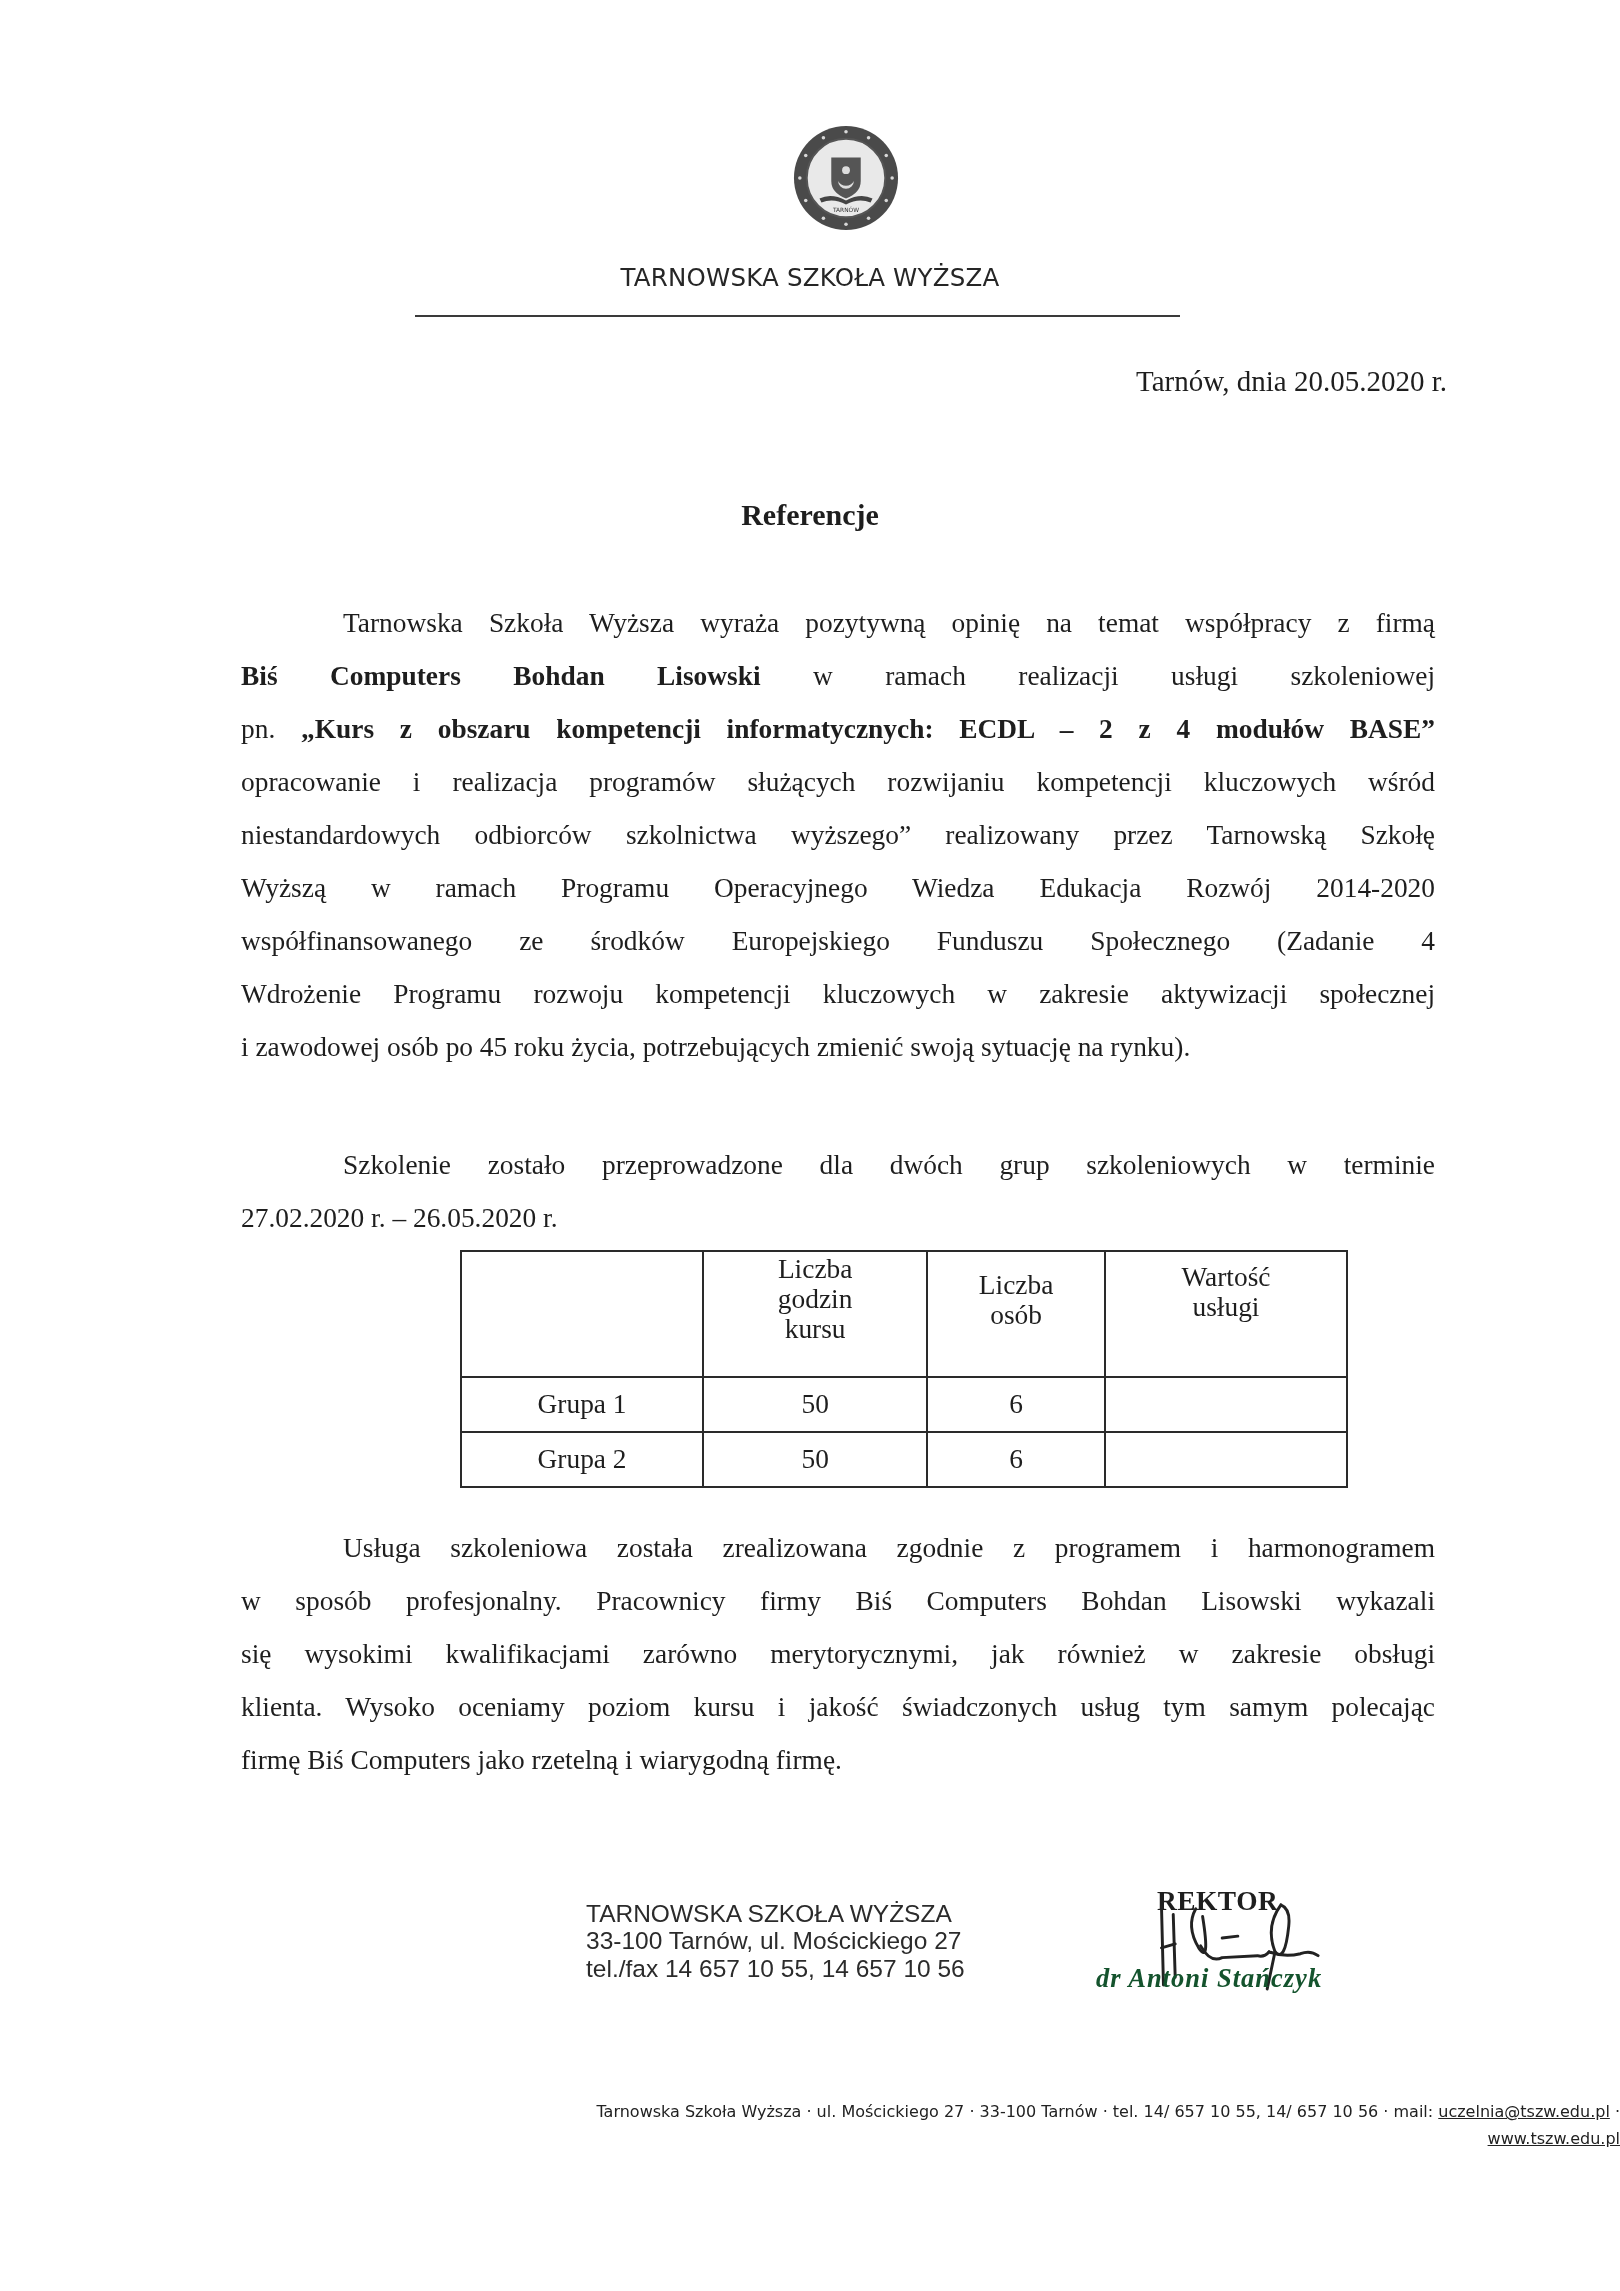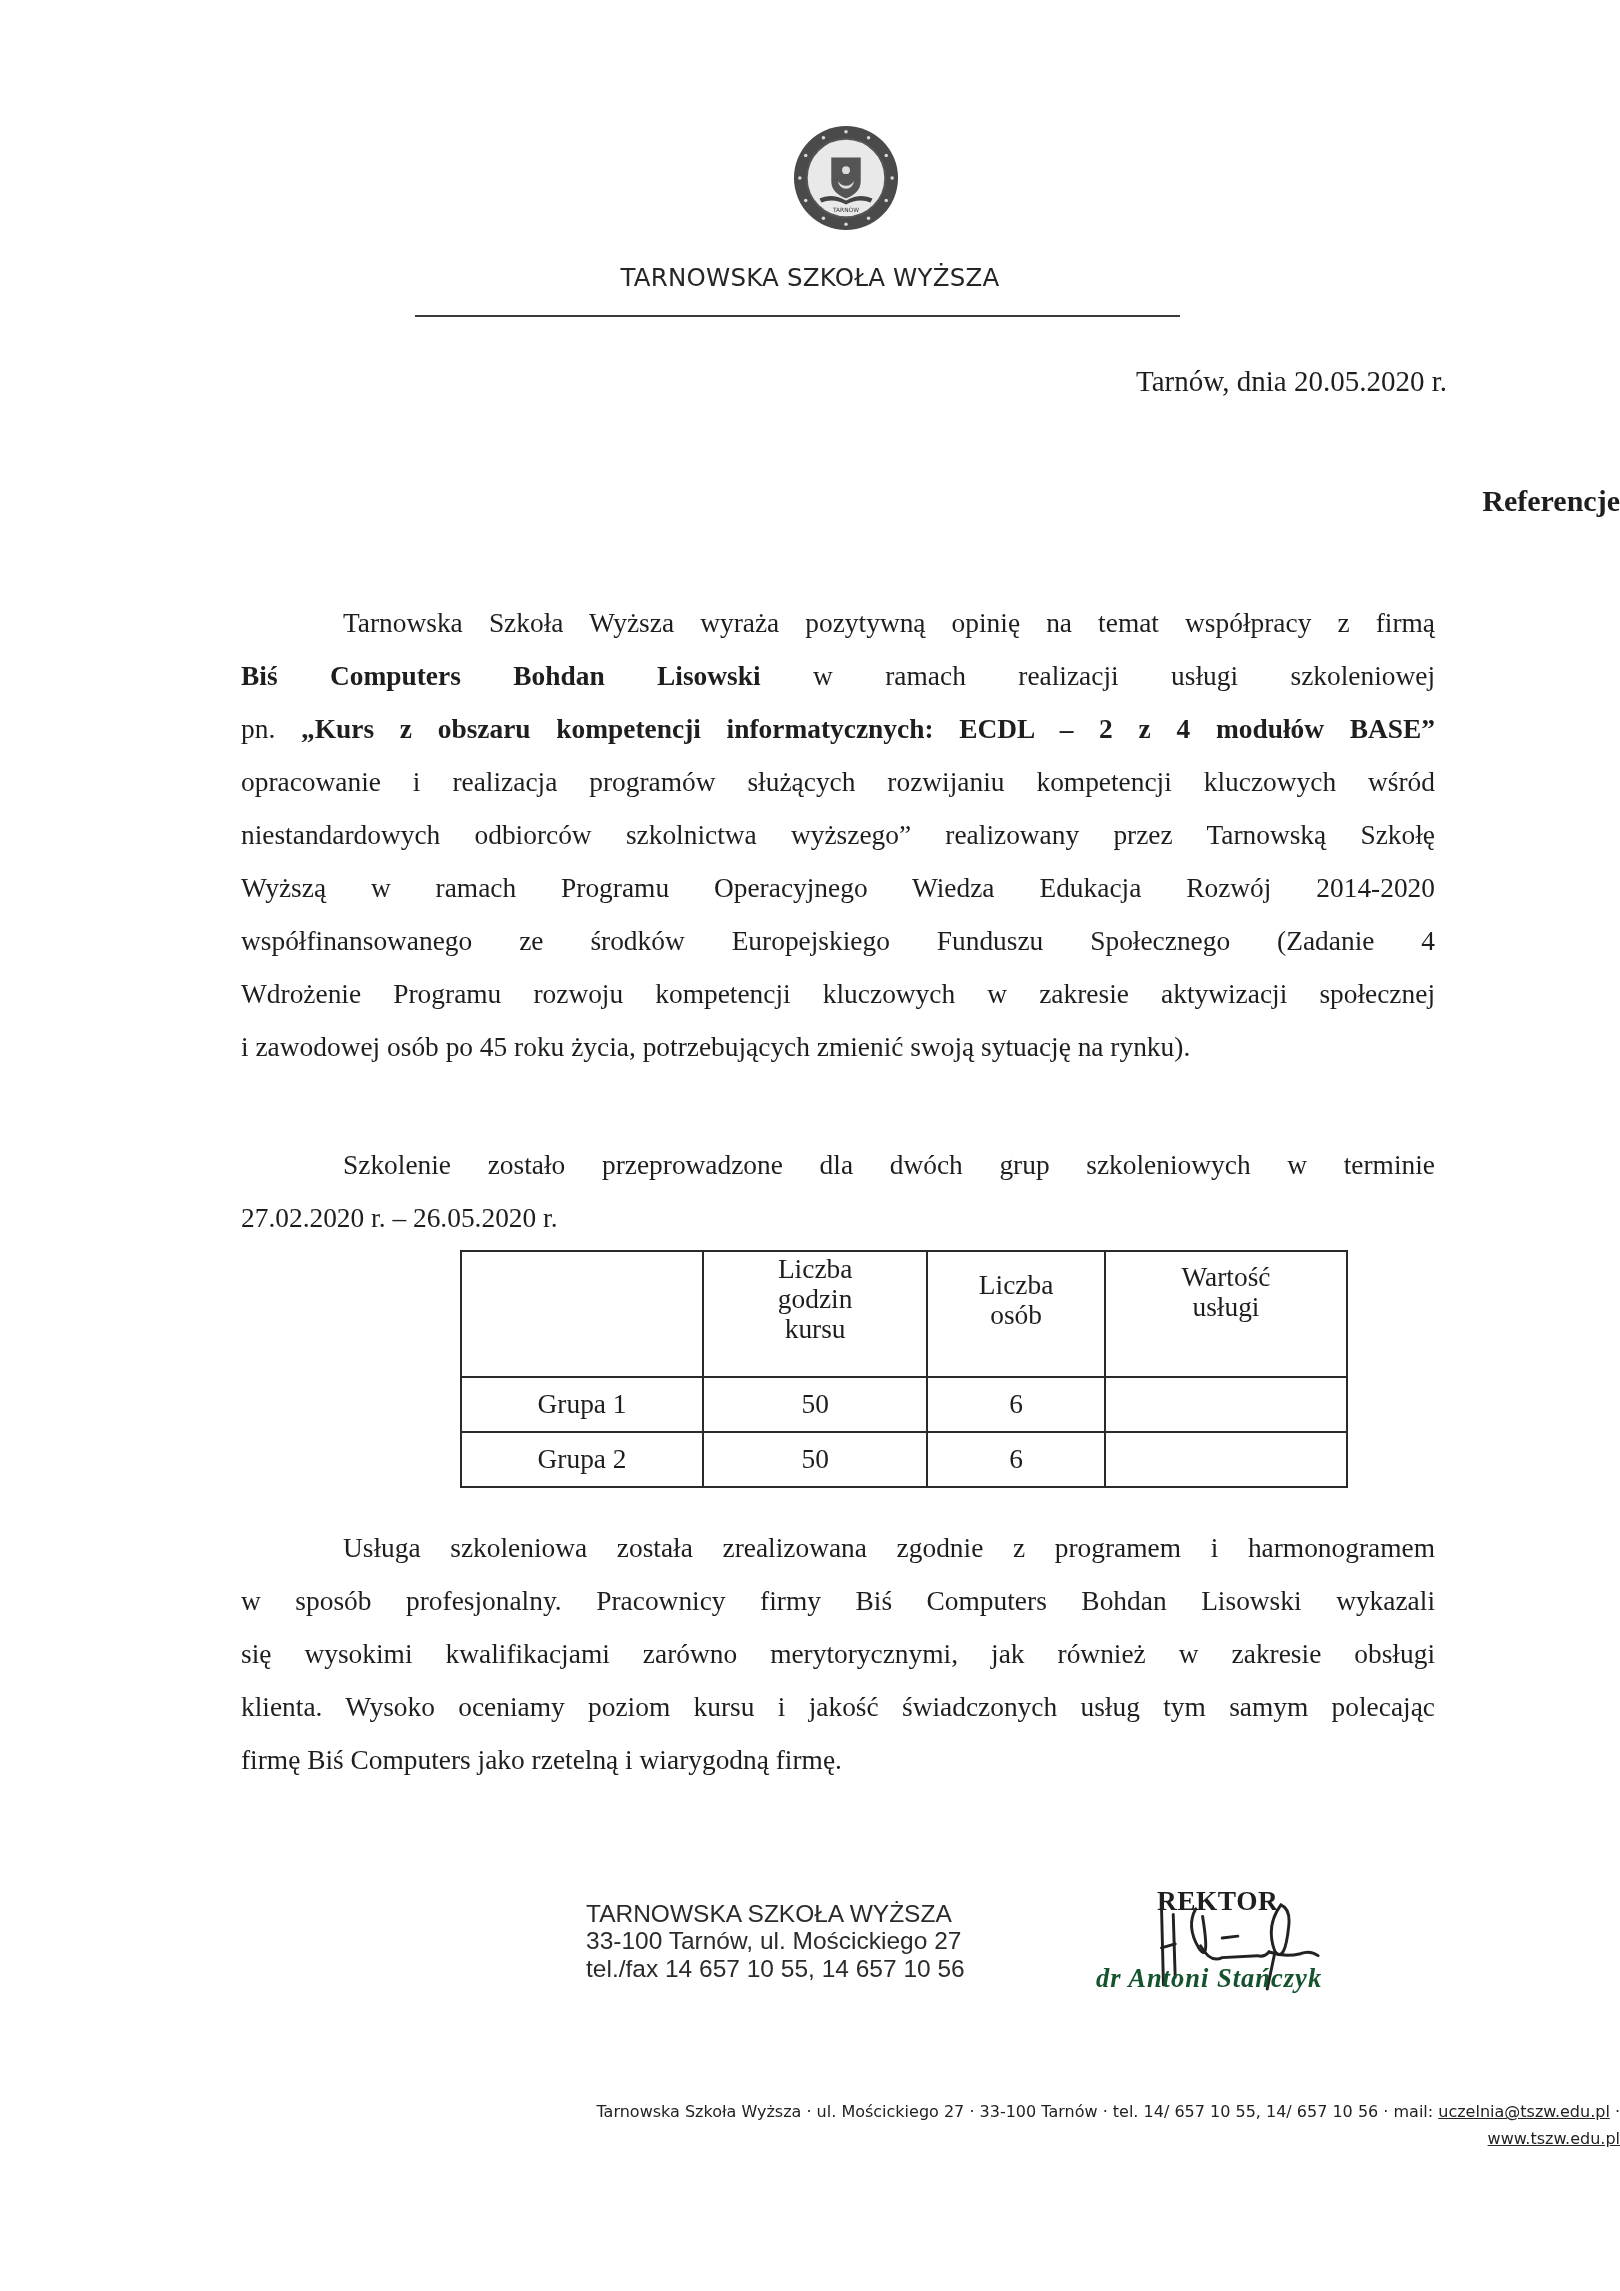--- a/index.html
+++ b/index.html
@@ -6,21 +6,21 @@
   body { width: 1620px; height: 2292px; position: relative; overflow: hidden; color: #1e1e1e; }
   .serif { font-family: "Liberation Serif", "DejaVu Serif", serif; }
   .sans { font-family: "Liberation Sans", "DejaVu Sans", sans-serif; }
 
   #logo { position: absolute; left: 792px; top: 124px; width: 108px; height: 108px; }
   #org-header { position: absolute; left: 0; width: 1620px; top: 263px; text-align: center;
     font-family: "DejaVu Sans", "Liberation Sans", sans-serif; font-size: 24.5px; letter-spacing: 0.2px; color: #262626; }
   #header-rule { position: absolute; left: 415px; top: 315px; width: 765px; height: 2px; background: #3a3a3a; }
 
   #date-line { position: absolute; left: 1136px; top: 357px; font-size: 29px; margin-top: 8px; }
-  #title { position: absolute; left: 0; width: 1620px; top: 484px; text-align: right; font-size: 30px; font-weight: bold; }
+  #title { position: absolute; left: 0; width: 1620px; top: 498px; text-align: center; font-size: 30px; font-weight: bold; }
 
   .para { position: absolute; left: 241px; width: 1194px; font-size: 27.4px; line-height: 53px; text-align: justify; }
   .para .l { display: block; text-align: justify; text-align-last: justify; white-space: nowrap; height: 53px; }
   .para .l.last { text-align-last: left; }
   .para .l.ind { padding-left: 102px; }
   #p1 { top: 597px; }
   #p2 { top: 1139px; }
   #p3 { top: 1522px; }
   b { font-weight: bold; }
 

